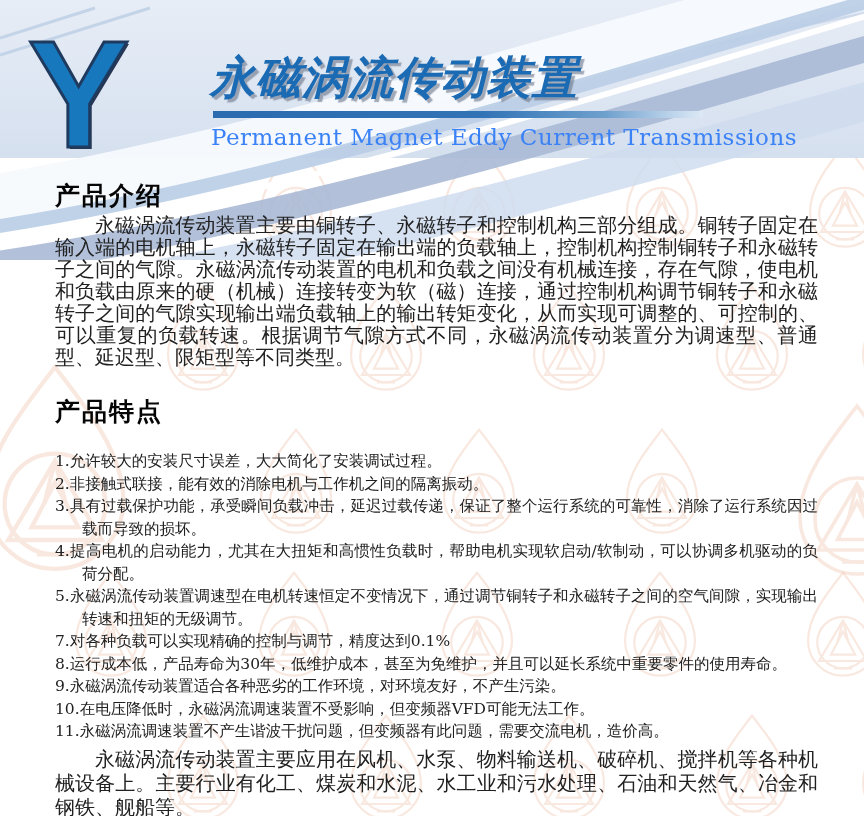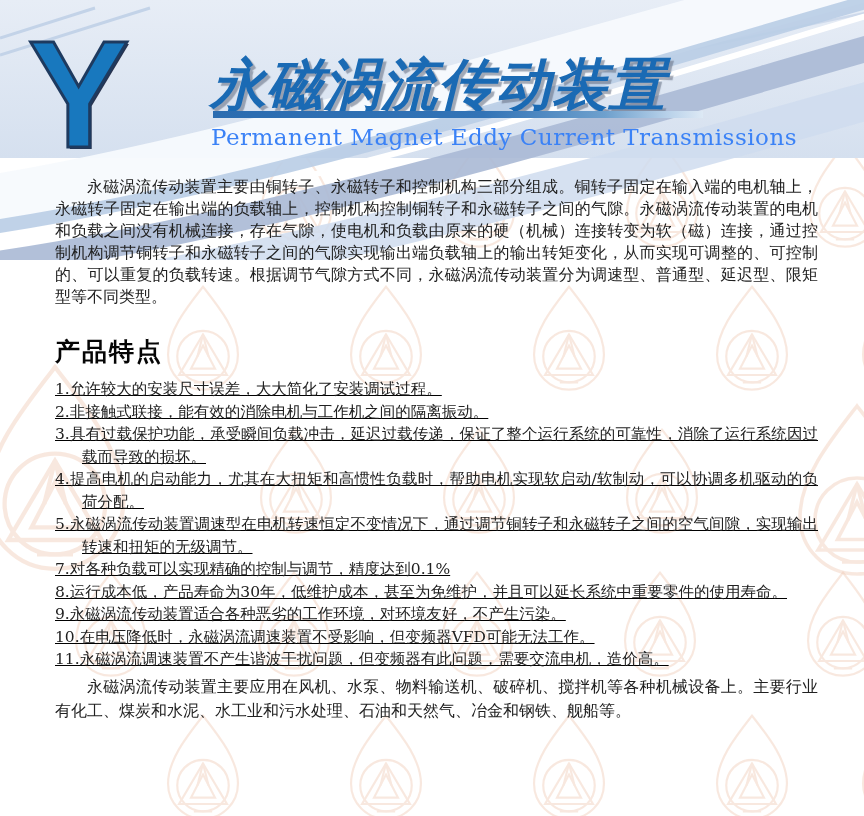--- a/index.html
+++ b/index.html
@@ -21,21 +21,21 @@
   .logo-y {
     position:absolute; left:28px; top:18px;
     font-family:"Liberation Sans", sans-serif;
     font-weight:700; font-size:152px; line-height:1;
     color:#1878be;
     -webkit-text-stroke:3px #1e3a5f;
     text-shadow:2px 2px 0 #2a3550;
   }
   .title-cn {
     position:absolute; left:210px; top:48px;
-    font-size:56px; font-weight:700; font-style:italic;
+    font-size:45px; font-weight:700; font-style:italic;
     letter-spacing:1px; color:#1a6ab4; white-space:nowrap;
     text-shadow:3px 3px 1px rgba(105,115,135,0.6);
   }
   .title-underline {
     position:absolute; left:213px; top:111px; width:490px; height:7px;
     background:linear-gradient(90deg,#2b6cb0 0%,#3273b6 55%,#6ea0cd 80%,#b9d2ea 93%,#dde9f5 100%);
   }
   .title-en {
     position:absolute; left:211px; top:124px;
     font-size:23px; color:#3b82f6; letter-spacing:0.5px; white-space:nowrap;
@@ -48,25 +48,25 @@
   }
   h2 {
     font-family:"Liberation Sans", sans-serif;
     font-weight:700; font-size:25px; line-height:30px;
     color:#050505; letter-spacing:2px;
   }
   .h-intro { margin-top:8px; }
   .h-features { margin-top:28px; }
   .h-apps { margin-top:12px; }
   .para {
-    font-size:16px; line-height:22px; color:#212121;
+    font-size:20px; line-height:22px; color:#212121;
     text-align:justify; text-indent:2em; margin-top:4px;
   }
   .para-apps { line-height:24px; }
-  .features { margin-top:12px;text-decoration:underline; }
+  .features { margin-top:24px; }
   .feat {
     font-size:15.5px; line-height:22.5px; color:#212121;
     text-align:justify; padding-left:27px; text-indent:-27px;
   }
 </style>
 </head>
 <body>
 
 <div class="page">
 
@@ -223,20 +223,21 @@
 
   <div class="header">
     <div class="logo-y">Y</div>
     <div class="title-cn">永磁涡流传动装置</div>
     <div class="title-underline"></div>
     <div class="title-en">Permanent Magnet Eddy Current Transmissions</div>
   </div>
 
   <div class="content">
 
+    <h2 class="h-intro">产品介绍</h2>
     <p class="para">永磁涡流传动装置主要由铜转子、永磁转子和控制机构三部分组成。铜转子固定在输入端的电机轴上，永磁转子固定在输出端的负载轴上，控制机构控制铜转子和永磁转子之间的气隙。永磁涡流传动装置的电机和负载之间没有机械连接，存在气隙，使电机和负载由原来的硬（机械）连接转变为软（磁）连接，通过控制机构调节铜转子和永磁转子之间的气隙实现输出端负载轴上的输出转矩变化，从而实现可调整的、可控制的、可以重复的负载转速。根据调节气隙方式不同，永磁涡流传动装置分为调速型、普通型、延迟型、限矩型等不同类型。</p>
 
     <h2 class="h-features">产品特点</h2>
     <div class="features">
       <div class="feat">1.允许较大的安装尺寸误差，大大简化了安装调试过程。</div>
       <div class="feat">2.非接触式联接，能有效的消除电机与工作机之间的隔离振动。</div>
       <div class="feat">3.具有过载保护功能，承受瞬间负载冲击，延迟过载传递，保证了整个运行系统的可靠性，消除了运行系统因过载而导致的损坏。</div>
       <div class="feat">4.提高电机的启动能力，尤其在大扭矩和高惯性负载时，帮助电机实现软启动/软制动，可以协调多机驱动的负荷分配。</div>
       <div class="feat">5.永磁涡流传动装置调速型在电机转速恒定不变情况下，通过调节铜转子和永磁转子之间的空气间隙，实现输出转速和扭矩的无级调节。</div>
       <div class="feat">7.对各种负载可以实现精确的控制与调节，精度达到0.1%</div>

